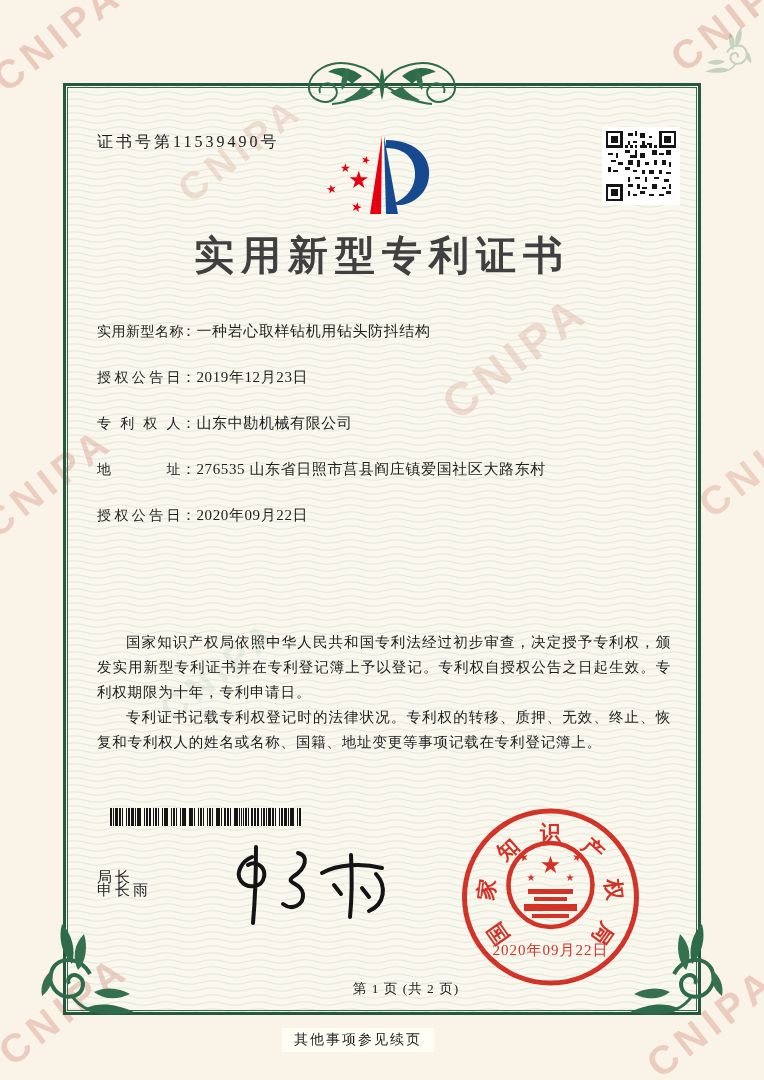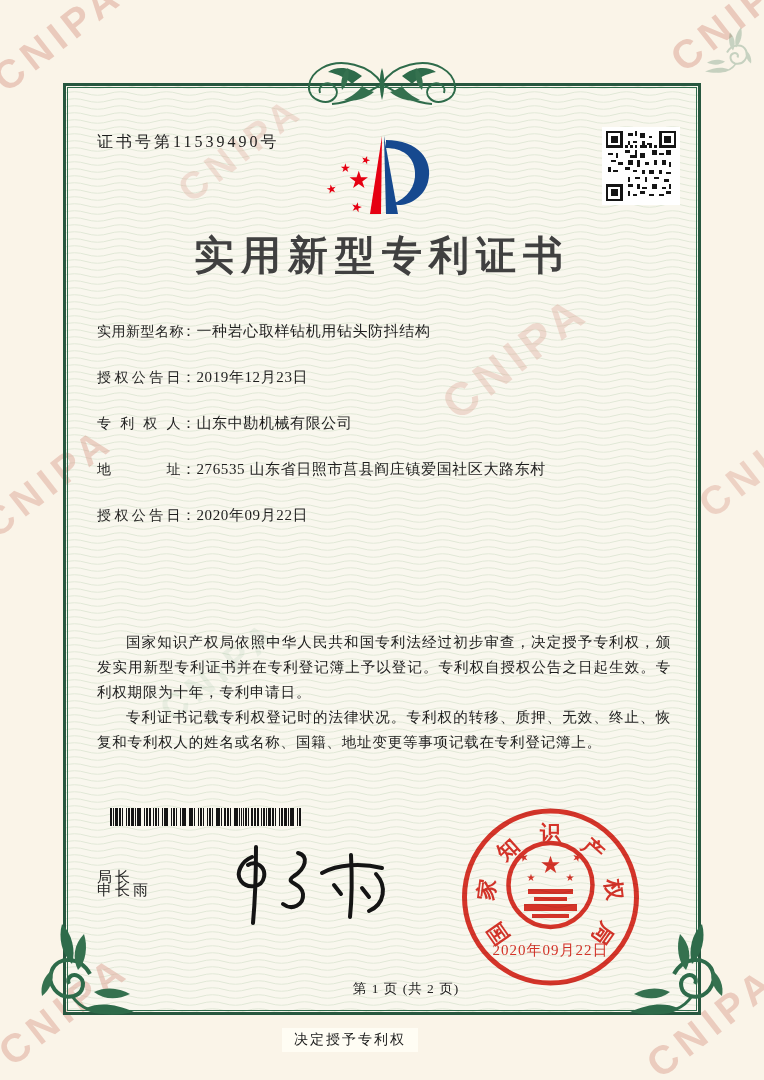--- a/index.html
+++ b/index.html
@@ -241,15 +241,15 @@
         <rect x="70" y="84" width="45" height="5"></rect>
         <rect x="76" y="92" width="33" height="4"></rect>
         <rect x="66" y="99" width="53" height="7"></rect>
         <rect x="74" y="109" width="37" height="4"></rect>
       </g>
       <text x="92.5" y="150" font-size="15" letter-spacing="1" text-anchor="middle" fill="#d8281e" font-family="'Liberation Serif','DejaVu Serif',serif">2020年09月22日</text>
     </svg>
   </div>
 
   <div class="page-info">第 1 页 (共 2 页)</div>
-  <div class="cont-note">决定授予专利权</div>
+  <div class="cont-note">其他事项参见续页</div>
 
 </div>
 
 </body></html>

